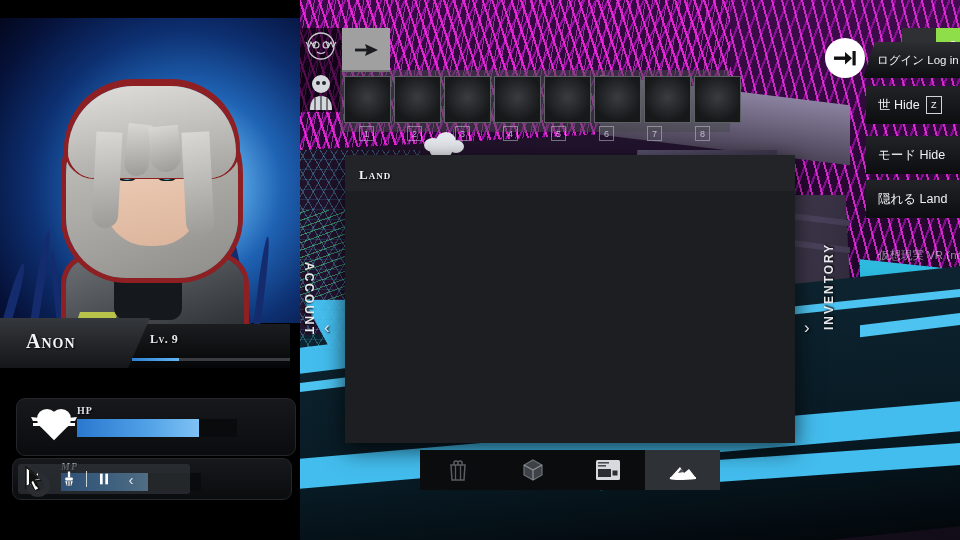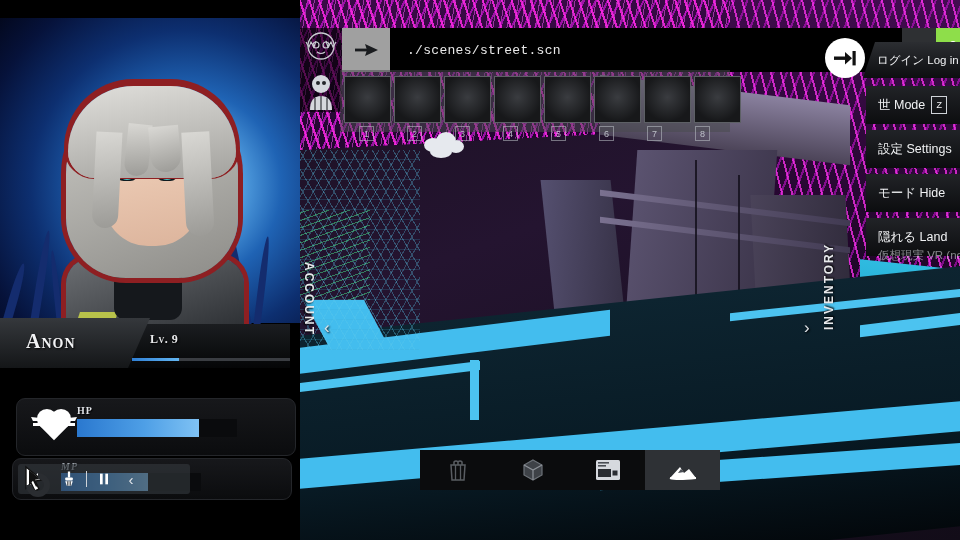--- a/index.html
+++ b/index.html
@@ -352,23 +352,20 @@
         <path d="M10 82q0-14 11-14t11 14z" fill="#d5d8dd"></path>
         <path d="M15 70v12M21 68v14M27 70v12" stroke="#24262a" stroke-width="1.1"></path>
       </svg>
     </div>
     <div class="backbtn">
       <svg width="26" height="16" viewBox="0 0 26 16">
         <path d="M25 8L12 2 14 8 12 14z" fill="#1a1c1f"></path>
         <rect x="2" y="6.6" width="12" height="2.8" fill="#1a1c1f"></rect>
       </svg>
     </div>
-    <div class="pathfield">
-      <div class="pathtext" title="./scenes/">./scenes/street.scn</div>
-    </div>
     <div class="statusicons">
       <div class="sicon dark">
         <svg width="20" height="16" viewBox="0 0 20 16">
           <path d="M1 5a14 14 0 0 1 18 0" fill="none" stroke="#fff" stroke-width="2.2" stroke-linecap="round"></path>
           <path d="M4.5 8.6a9 9 0 0 1 11 0" fill="none" stroke="#fff" stroke-width="2.2" stroke-linecap="round"></path>
           <circle cx="10" cy="13" r="2" fill="#fff"></circle>
         </svg>
       </div>
       <div class="sicon green">
         <svg width="16" height="20" viewBox="0 0 16 20">
@@ -414,20 +411,24 @@
         </div>
         <div class="slotnum">
           <span>7</span>
         </div>
         <div class="slotnum">
           <span>8</span>
         </div>
       </div>
   </div>
 
+  <div class="panel">
+    <div class="panel-title">Land</div>
+    <div class="panel-body"></div>
+  </div>
 
   <div class="rail rail-account">ACCOUNT</div>
   <div class="chev" style="left:324px;top:318px;">‹</div>
   <div class="rail rail-inv">INVENTORY</div>
   <div class="chev" style="left:804px;top:318px;">›</div>
 
   <div class="tabs">
     <div class="tab">
       <svg width="26" height="26" viewBox="0 0 26 26">
         <path d="M6 8h14l-1 15H7z" fill="none" stroke="#595d62" stroke-width="1.5"></path>
@@ -465,27 +466,24 @@
   <div class="login-circle">
     <svg width="26" height="22" viewBox="0 0 26 22">
       <rect x="2" y="9.5" width="13" height="3.4" fill="#111"></rect>
       <path d="M13 5l7 6.2-7 6.2z" fill="#111"></path>
       <rect x="20.5" y="4" width="3.2" height="14.4" fill="#111"></rect>
     </svg>
   </div>
 
   <div class="menu" id="menu">
       <div class="mitem">
-        <span>世 Mode</span>
+        <span>世 Hide</span>
         <i class="kbd" style="font-style: normal;">Z</i>
       </div>
       <div class="mgap"></div>
-      <div class="mitem">
-        <span>設定 Settings</span>
-      </div>
       <div class="mgap"></div>
       <div class="mitem">
         <span>モード Hide</span>
       </div>
       <div class="mgap"></div>
       <div class="mitem">
         <span>隠れる Land</span>
       </div>
       <div class="mgap"></div>
     </div>

